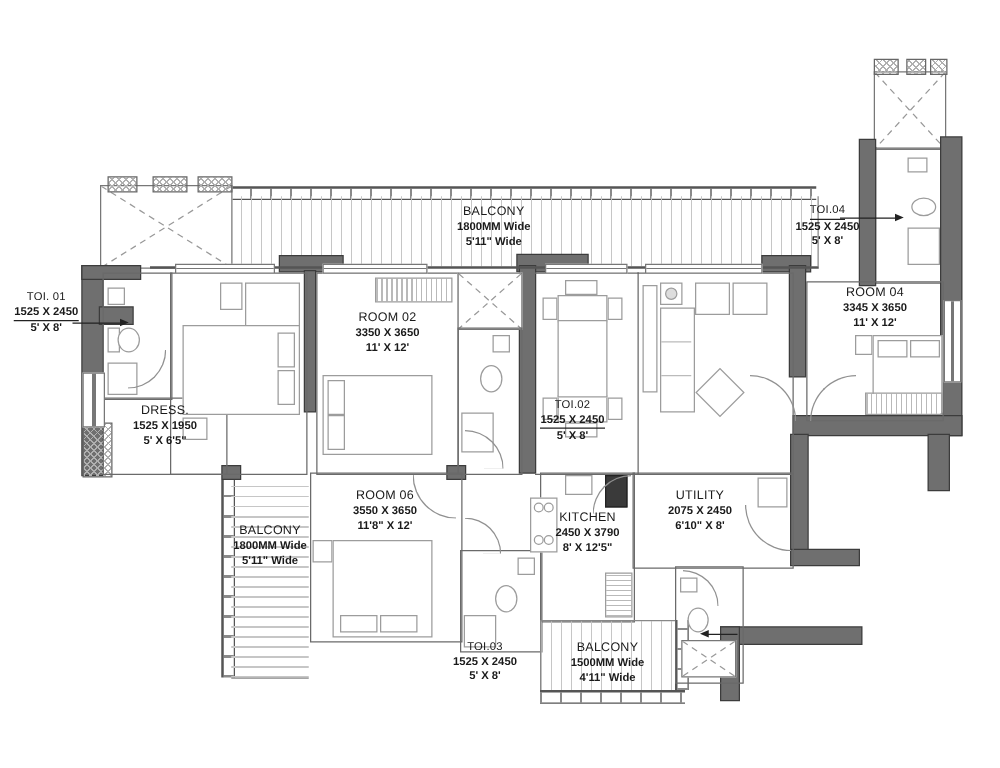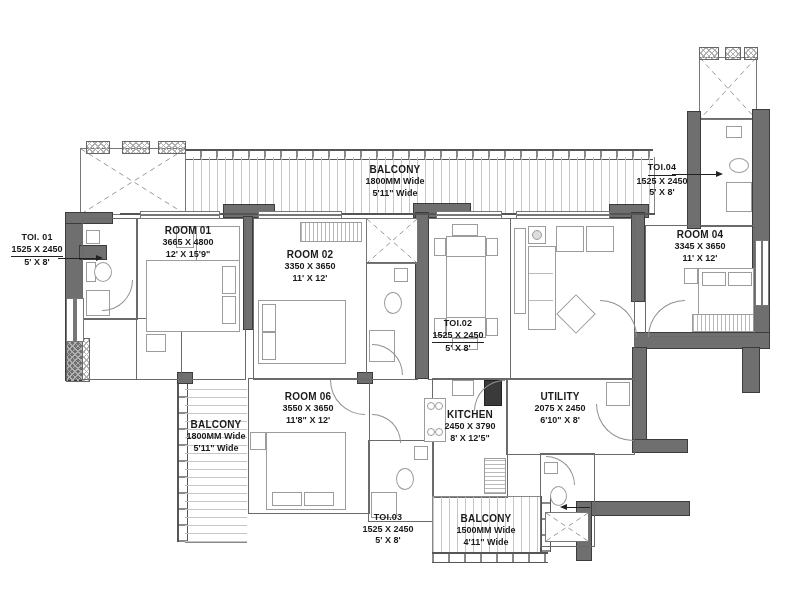--- a/index.html
+++ b/index.html
@@ -3,21 +3,21 @@
 <meta charset="utf-8">
 <style>
   html,body { margin:0; padding:0; background:#ffffff; }
   .plan { position:relative; width:800px; height:614px; background:#ffffff; overflow:hidden;
           font-family:"Liberation Sans", sans-serif; color:#1a1a1a; }
   .abs  { position:absolute; }
   .room { position:absolute; border:1px solid #6a6a6a; background:transparent; }
   .wall { position:absolute; background:#6f6f6f; box-shadow:0 0 0 1px #3c3c3c; }
   .thinwall { position:absolute; background:#555; }
   .lbl  { position:absolute; text-align:center; line-height:1.3; z-index:30; }
-  .nm   { font-weight:bold; font-size:10px; letter-spacing:.2px; white-space:nowrap; }
+  .nm   { font-weight:normal; font-size:10px; letter-spacing:.2px; white-space:nowrap; }
   .dm   { font-weight:bold; font-size:9px; white-space:nowrap; }
   .nt   { font-weight:bold; font-size:7px; white-space:nowrap; }
   .wrap { white-space:normal; }
   .u    { display:inline-block; border-bottom:1px solid #222; padding-bottom:1px; }
   .hatch-v { background:repeating-linear-gradient(90deg,#c6c6c6 0 1px,transparent 1px 8px); }
   .hatch-h { background:repeating-linear-gradient(0deg,#c6c6c6 0 1px,transparent 1px 8px); }
   .cross-hatch { background:
       repeating-linear-gradient(45deg,#b0b0b0 0 1px,transparent 1px 4px),
       repeating-linear-gradient(-45deg,#b0b0b0 0 1px,transparent 1px 4px);
       border:1px solid #666; position:absolute; }
@@ -116,27 +116,27 @@
     <div class="dm"><span class="u">1525 X 2450</span></div>
     <div class="dm">5' X 8'</div>
   </div>
   <div class="ldr" style="left:58px; top:258px; width:40px;"></div>
   <div class="ah-r" style="left:96px; top:255px;"></div>
   <div class="furn" style="left:86px; top:230px; width:12px; height:12px;"></div>
   <div class="furn" style="left:86px; top:262px; width:8px; height:18px;"></div>
   <div class="furn round" style="left:94px; top:262px; width:16px; height:18px;"></div>
   <div class="furn" style="left:86px; top:290px; width:22px; height:24px;"></div>
   <div class="door d-br" style="left:102px; top:280px; width:30px; height:30px;"></div>
+  <div class="lbl" style="left:86px; top:322px; width:92px;">
+    <div class="nm">DRESS.</div>
+    <div class="dm">1525 X 1950</div>
+    <div class="dm">5' X 6'5"</div>
+  </div>
 
   <div class="room" style="left:136px; top:218px; width:108px; height:160px;"></div>
-  <div class="lbl" style="left:138px; top:224px; width:100px;">
-    <div class="nm">ROOM 01</div>
-    <div class="dm">3665 X 4800</div>
-    <div class="dm">12' X 15'9"</div>
-  </div>
   <div class="furn" style="left:196px; top:226px; width:42px; height:34px;"></div>
   <div class="furn" style="left:176px; top:226px; width:16px; height:20px;"></div>
   <div class="furn" style="left:146px; top:260px; width:92px; height:70px;"></div>
   <div class="furn" style="left:222px; top:266px; width:12px; height:26px;"></div>
   <div class="furn" style="left:222px; top:296px; width:12px; height:26px;"></div>
   <div class="furn" style="left:146px; top:334px; width:18px; height:16px;"></div>
 
   <div class="room" style="left:253px; top:218px; width:112px; height:160px;"></div>
   <div class="lbl" style="left:262px; top:248px; width:96px;">
     <div class="nm">ROOM 02</div>

